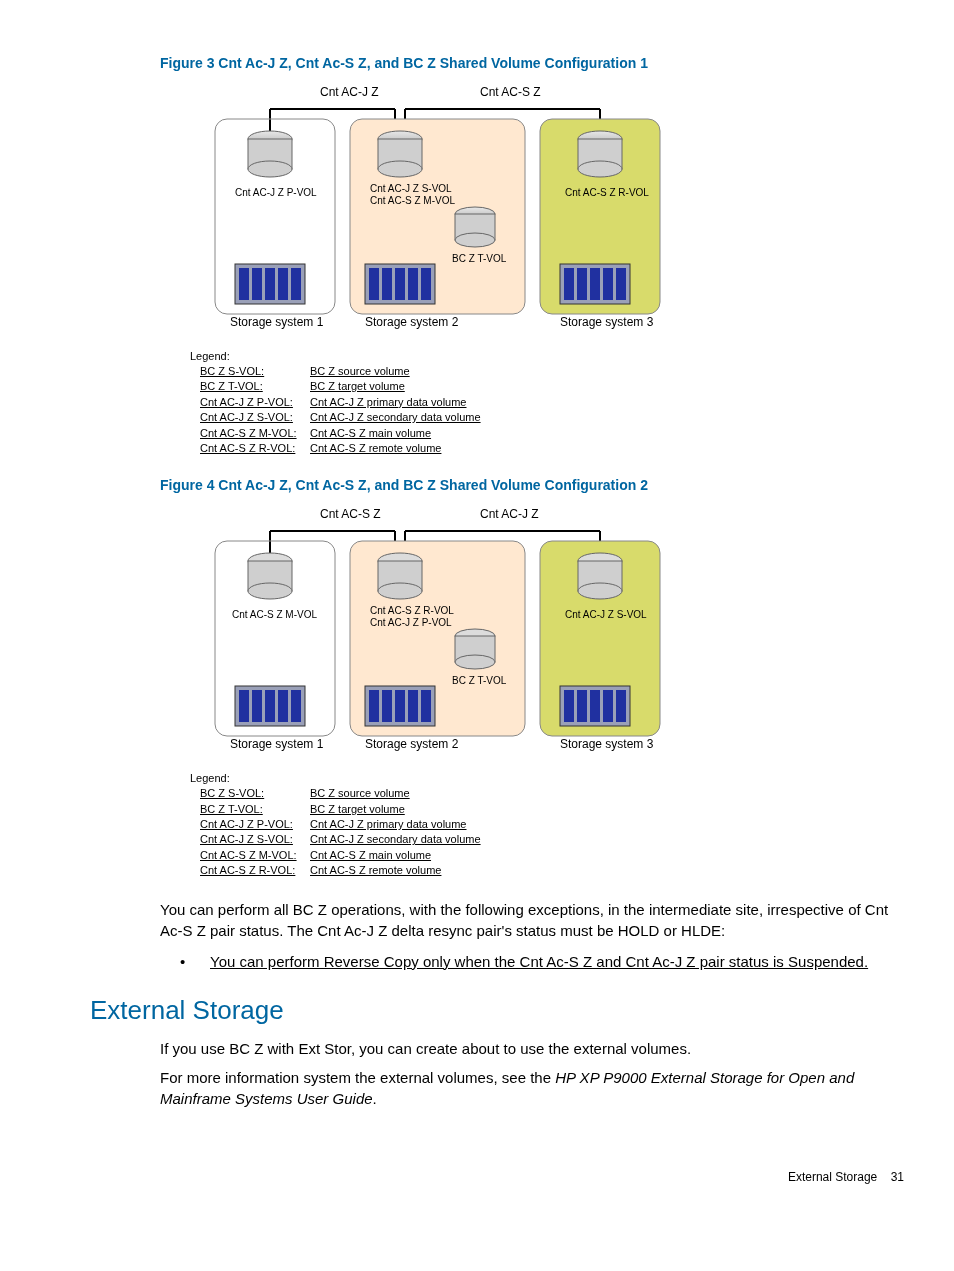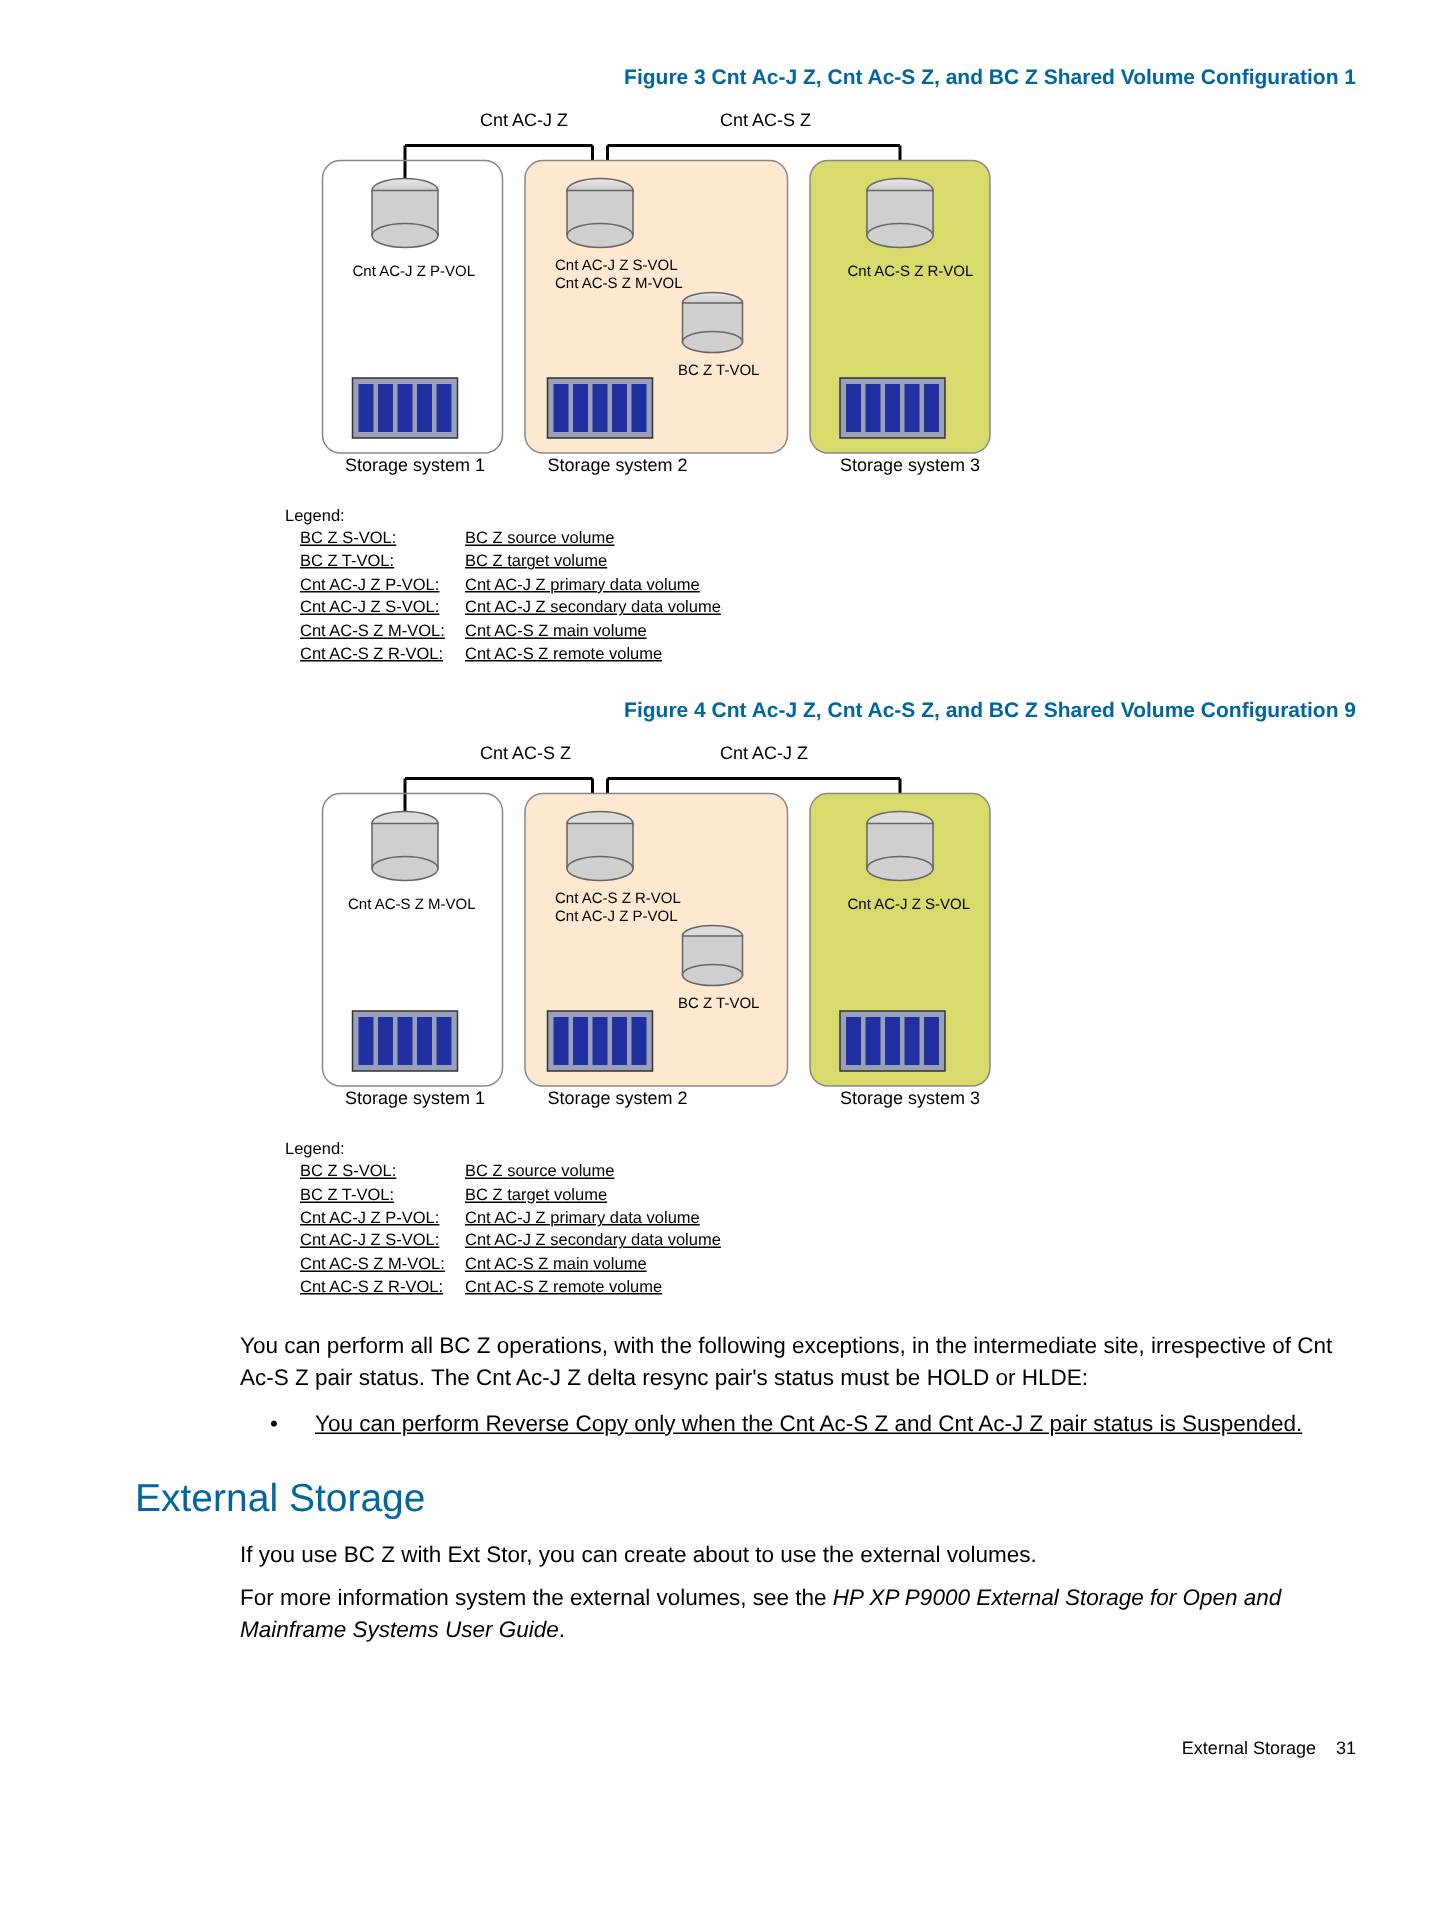--- a/index.html
+++ b/index.html
@@ -9,22 +9,21 @@
     width: 954px;
     box-sizing: border-box;
     color: #000;
     font-size: 14px;
     line-height: 1.4;
   }
   .figure-title {
     color: #0066a1;
     font-weight: bold;
     font-size: 14px;
-    margin: 2px 0 10px 110px;
-    text-align: right;
+    margin: 14px 0 10px 110px;
   }
   .section-heading {
     color: #0066a1;
     font-weight: normal;
     font-size: 26px;
     margin: 20px 0 10px 40px;
   }
   .body-text {
     margin: 8px 0 8px 110px;
     font-size: 15px;
@@ -175,21 +174,21 @@
   <div class="legend-row">
       <div class="legend-key">Cnt AC-S Z M-VOL:</div>
       <div class="legend-val">Cnt AC-S Z main volume</div>
     </div>
   <div class="legend-row">
       <div class="legend-key">Cnt AC-S Z R-VOL:</div>
       <div class="legend-val">Cnt AC-S Z remote volume</div>
     </div>
 </div>
 
-<div class="figure-title">Figure 4 Cnt Ac-J Z, Cnt Ac-S Z, and BC Z Shared Volume Configuration 9</div>
+<div class="figure-title">Figure 4 Cnt Ac-J Z, Cnt Ac-S Z, and BC Z Shared Volume Configuration 2</div>
 
 <div class="diagram-wrap">
 <svg width="530" height="250" viewBox="0 0 530 250">
   <text x="130" y="12" font-size="12">Cnt AC-S Z</text>
   <text x="290" y="12" font-size="12">Cnt AC-J Z</text>
 
   <line x1="80" y1="25" x2="205" y2="25" stroke="#000" stroke-width="2"></line>
   <line x1="80" y1="25" x2="80" y2="55" stroke="#000" stroke-width="2"></line>
   <line x1="205" y1="25" x2="205" y2="55" stroke="#000" stroke-width="2"></line>
   <line x1="215" y1="25" x2="410" y2="25" stroke="#000" stroke-width="2"></line>

